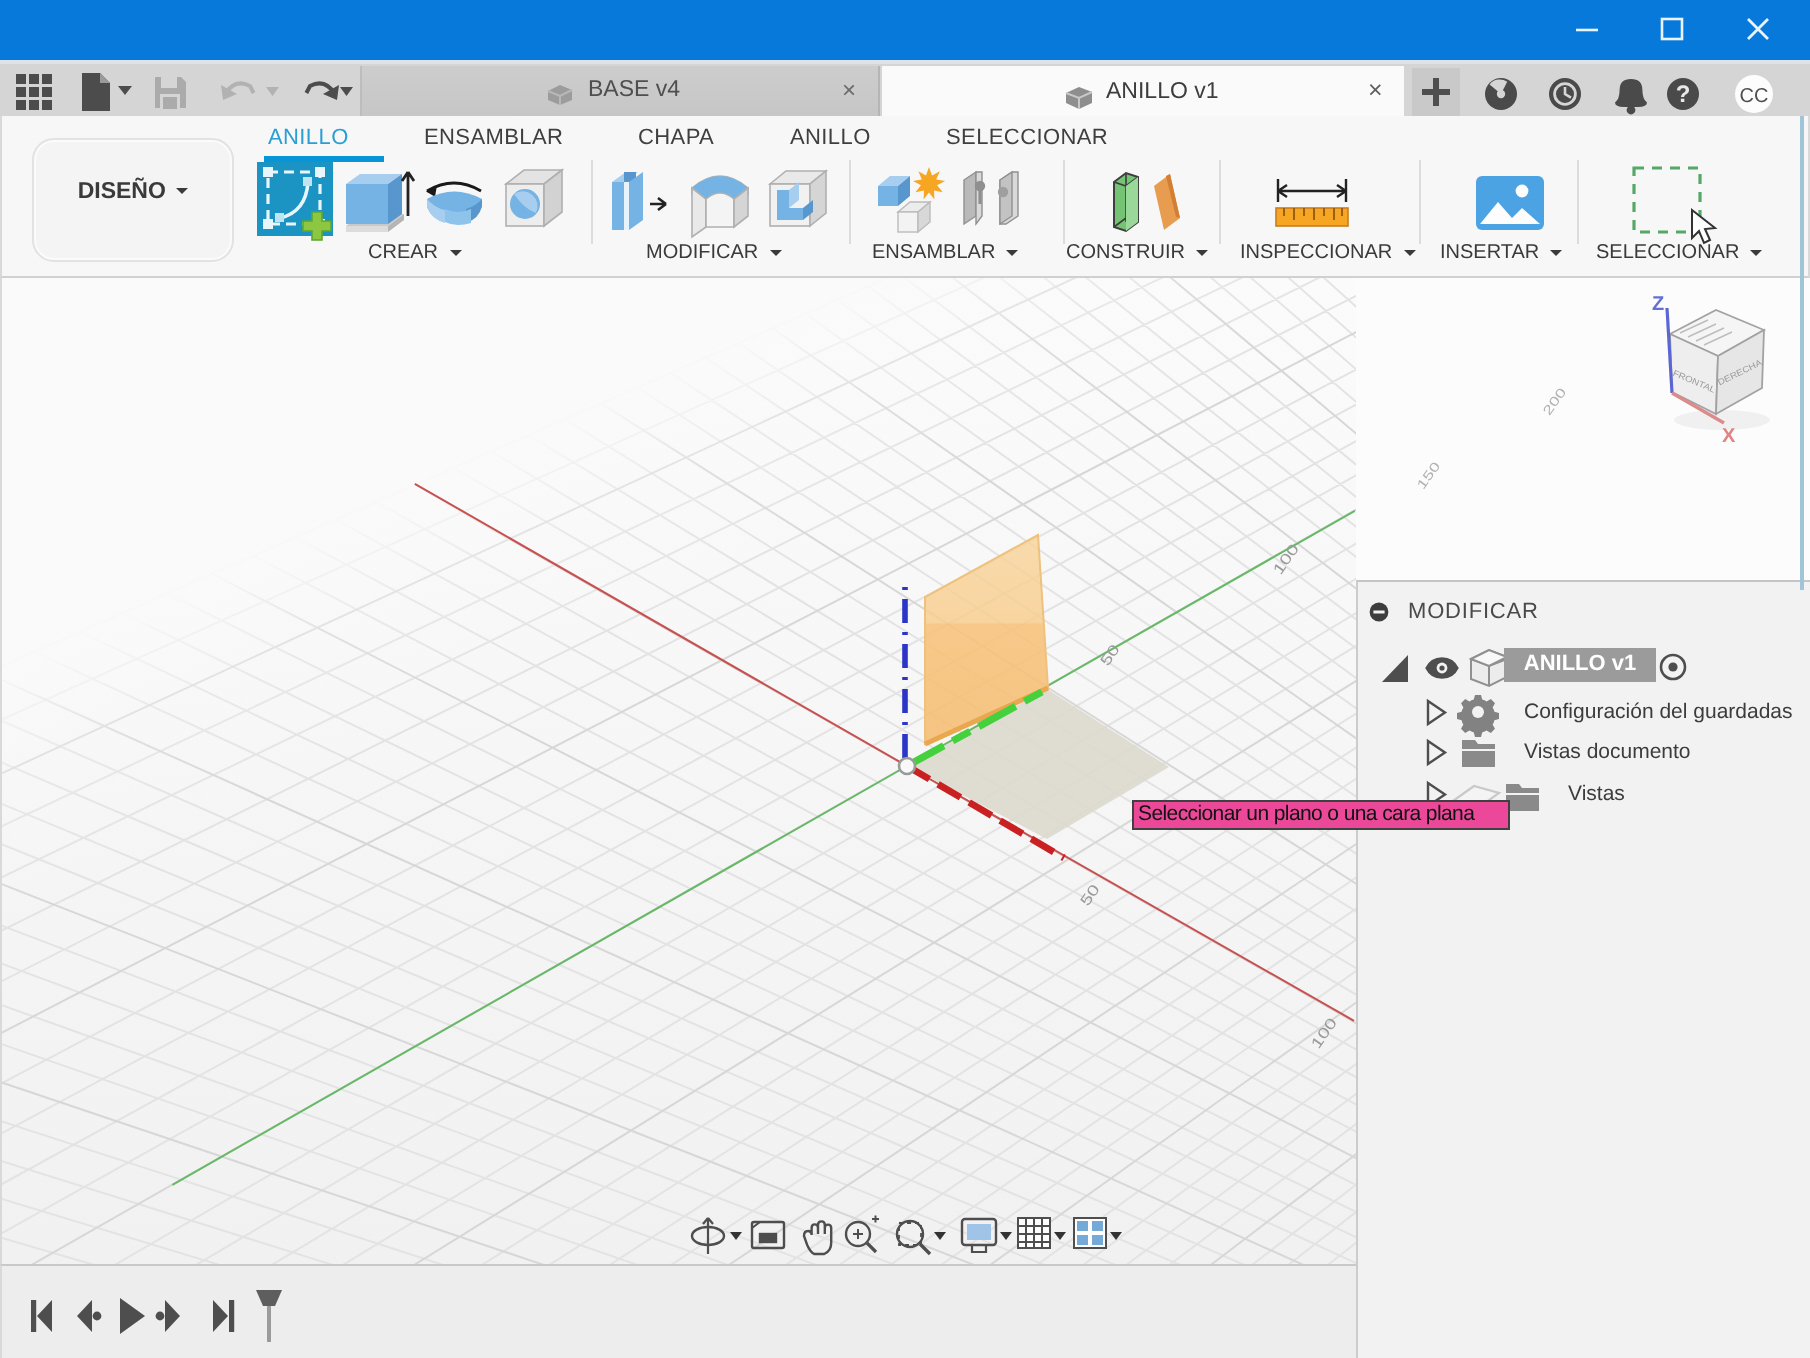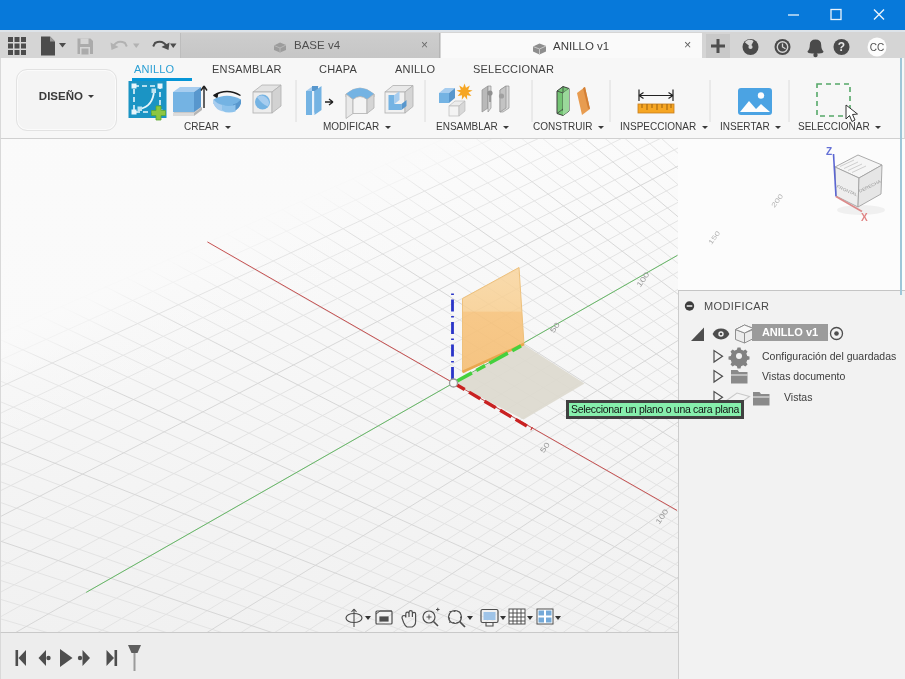--- a/index.html
+++ b/index.html
@@ -364,14 +364,14 @@
           <circle cx="79" cy="25" r="2.2"></circle>
 <path d="M105.5 17 L105.5 33 L113 25 Z"></path>
           <rect x="113.5" y="17" width="2.6" height="16"></rect>
 </g>
 <path d="M127 12 L140 12 L136.5 20 L130.5 20 Z" fill="#5e5e5e"></path>
 <line x1="133.5" y1="20" x2="133.5" y2="38" stroke="#9b9b9b" stroke-width="2"></line>
 </svg>
 </div>
 <div class="abs" style="left:900px;top:58px;width:1.5px;height:237px;background:#9ec6d8;z-index:40"></div>
 
-<div class="abs" style="left:566px;top:400px;background:#86efac;border:3px solid #404040;font-size:10.5px;letter-spacing:-0.3px;line-height:12px;color:#111;padding:0 2px 1px 2px;white-space:nowrap;z-index:50">Seleccionar un plano o una cara plana</div>
+<div class="abs" style="left:566px;top:400px;background:#ec4899;border:1px solid #404040;font-size:10.5px;letter-spacing:-0.3px;line-height:12px;color:#111;padding:0 17px 1px 2px;white-space:nowrap;z-index:50">Seleccionar un plano o una cara plana</div>
 </div>
 
 </body></html>

